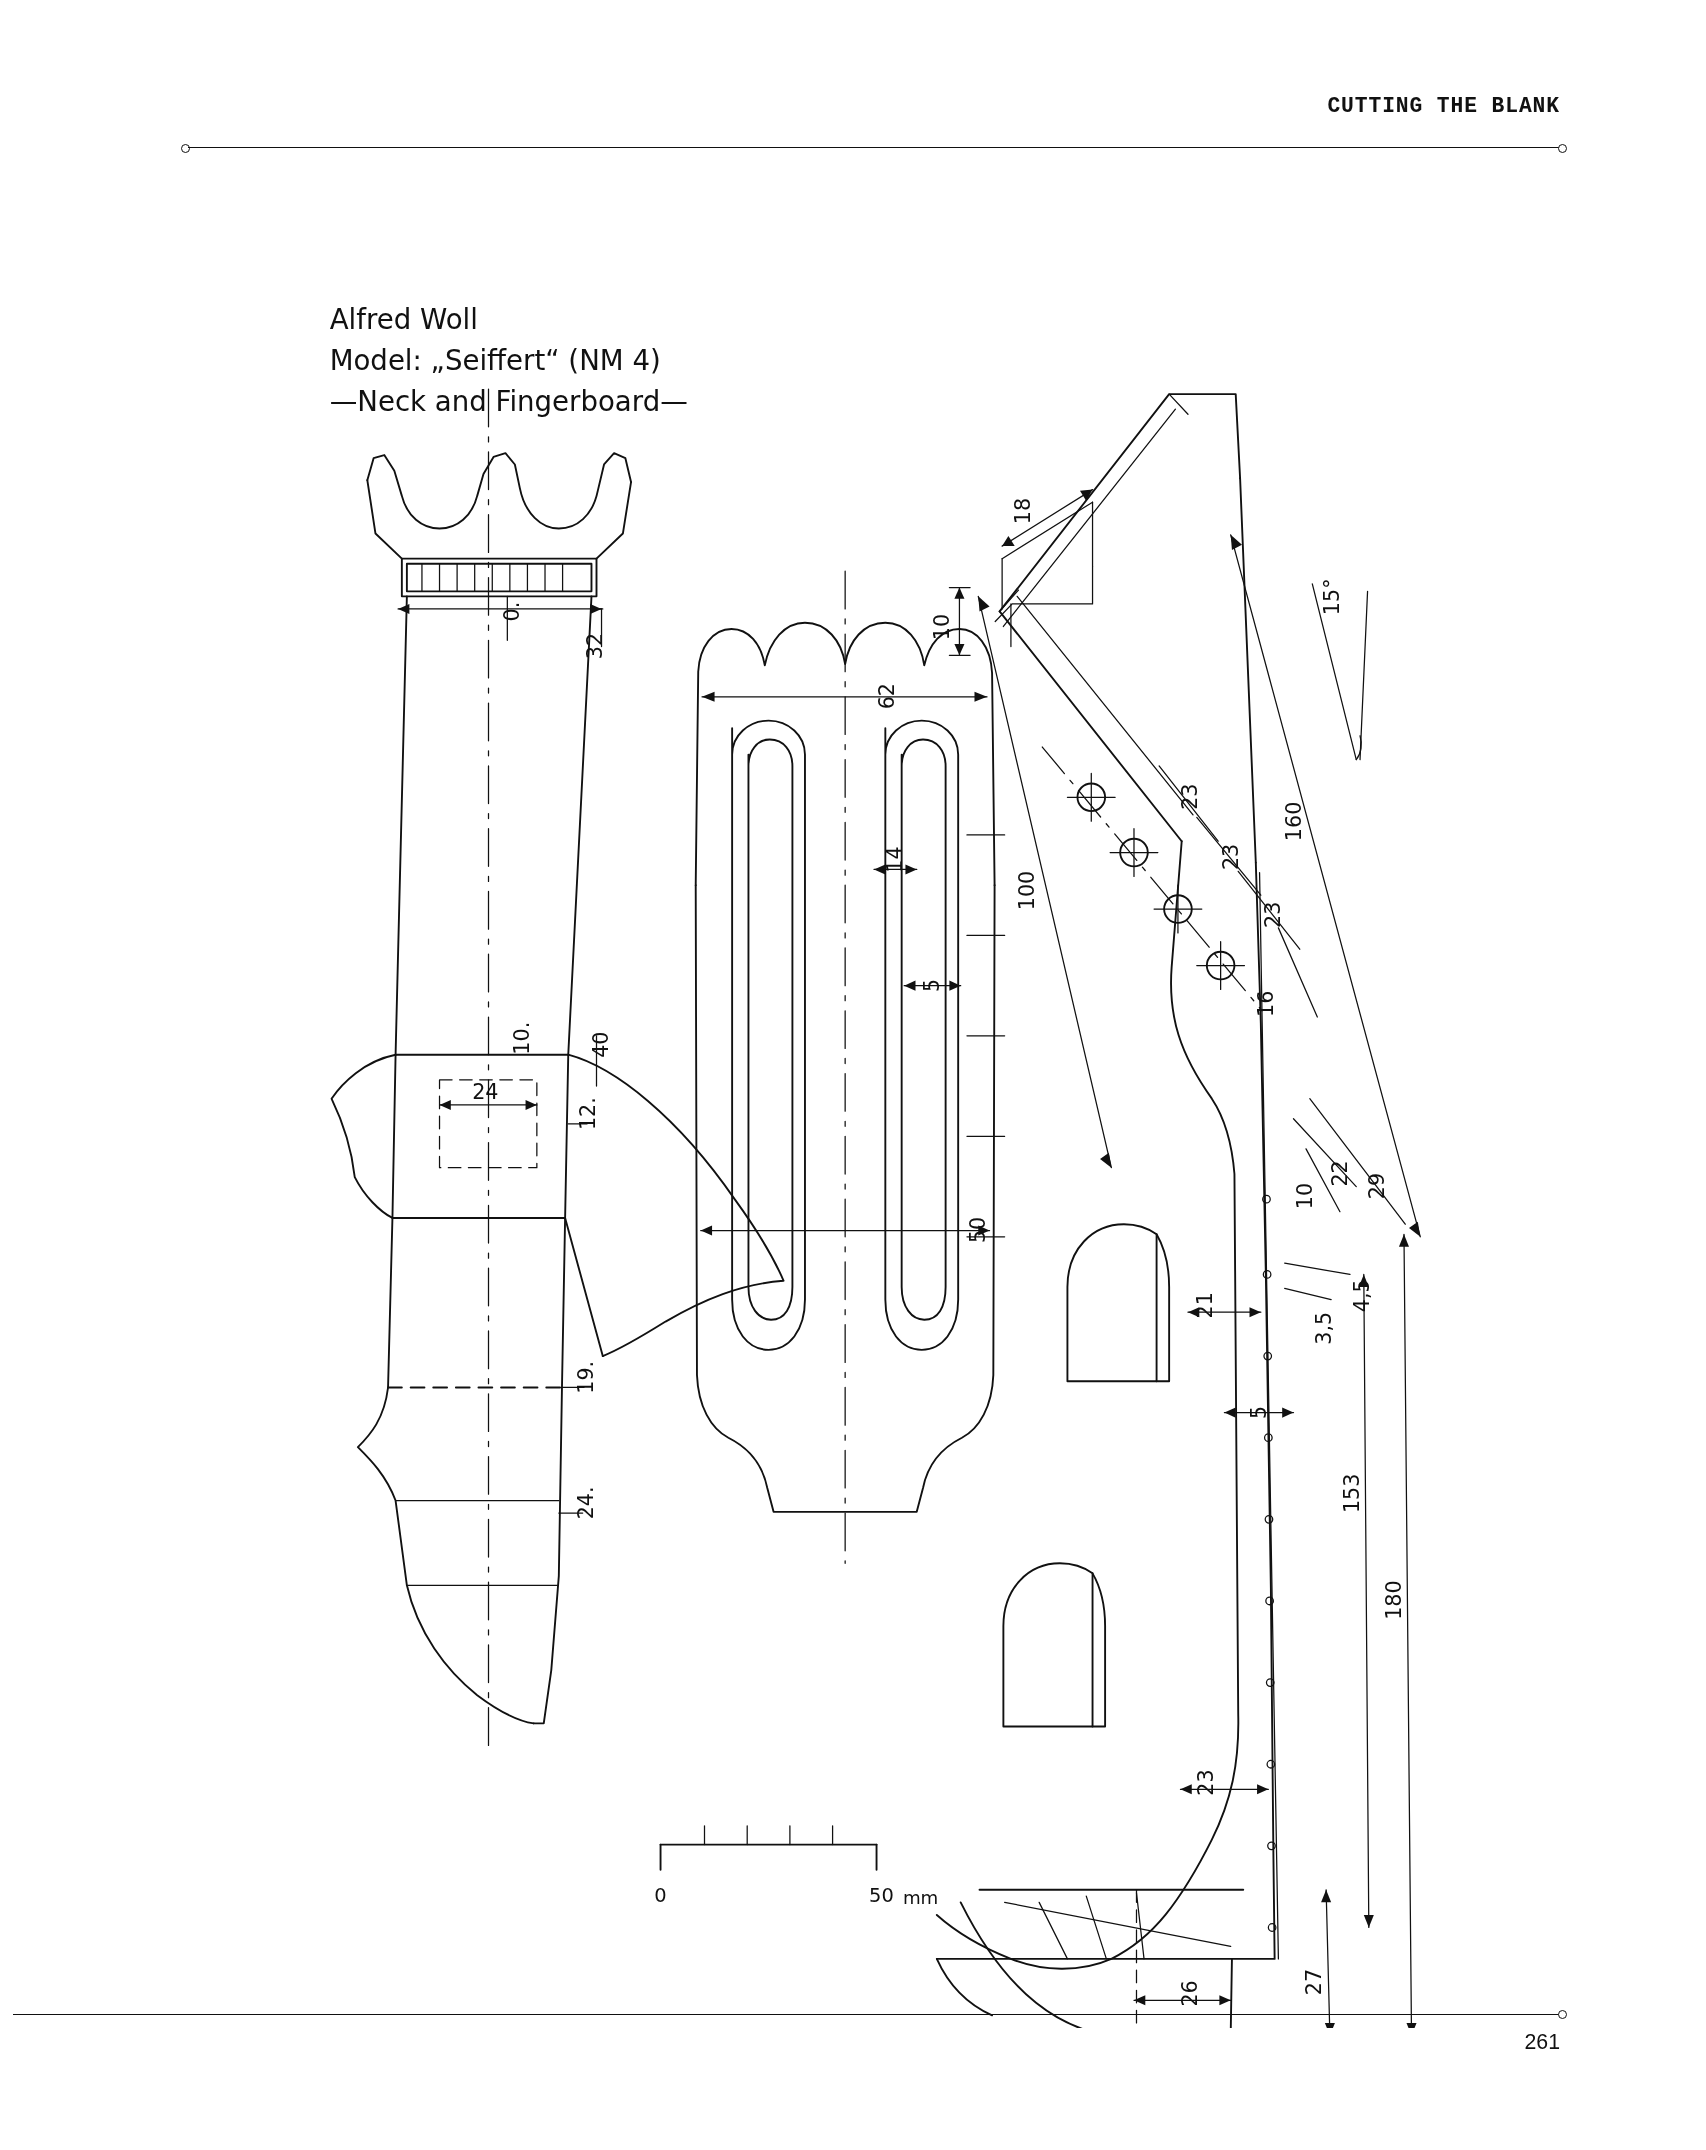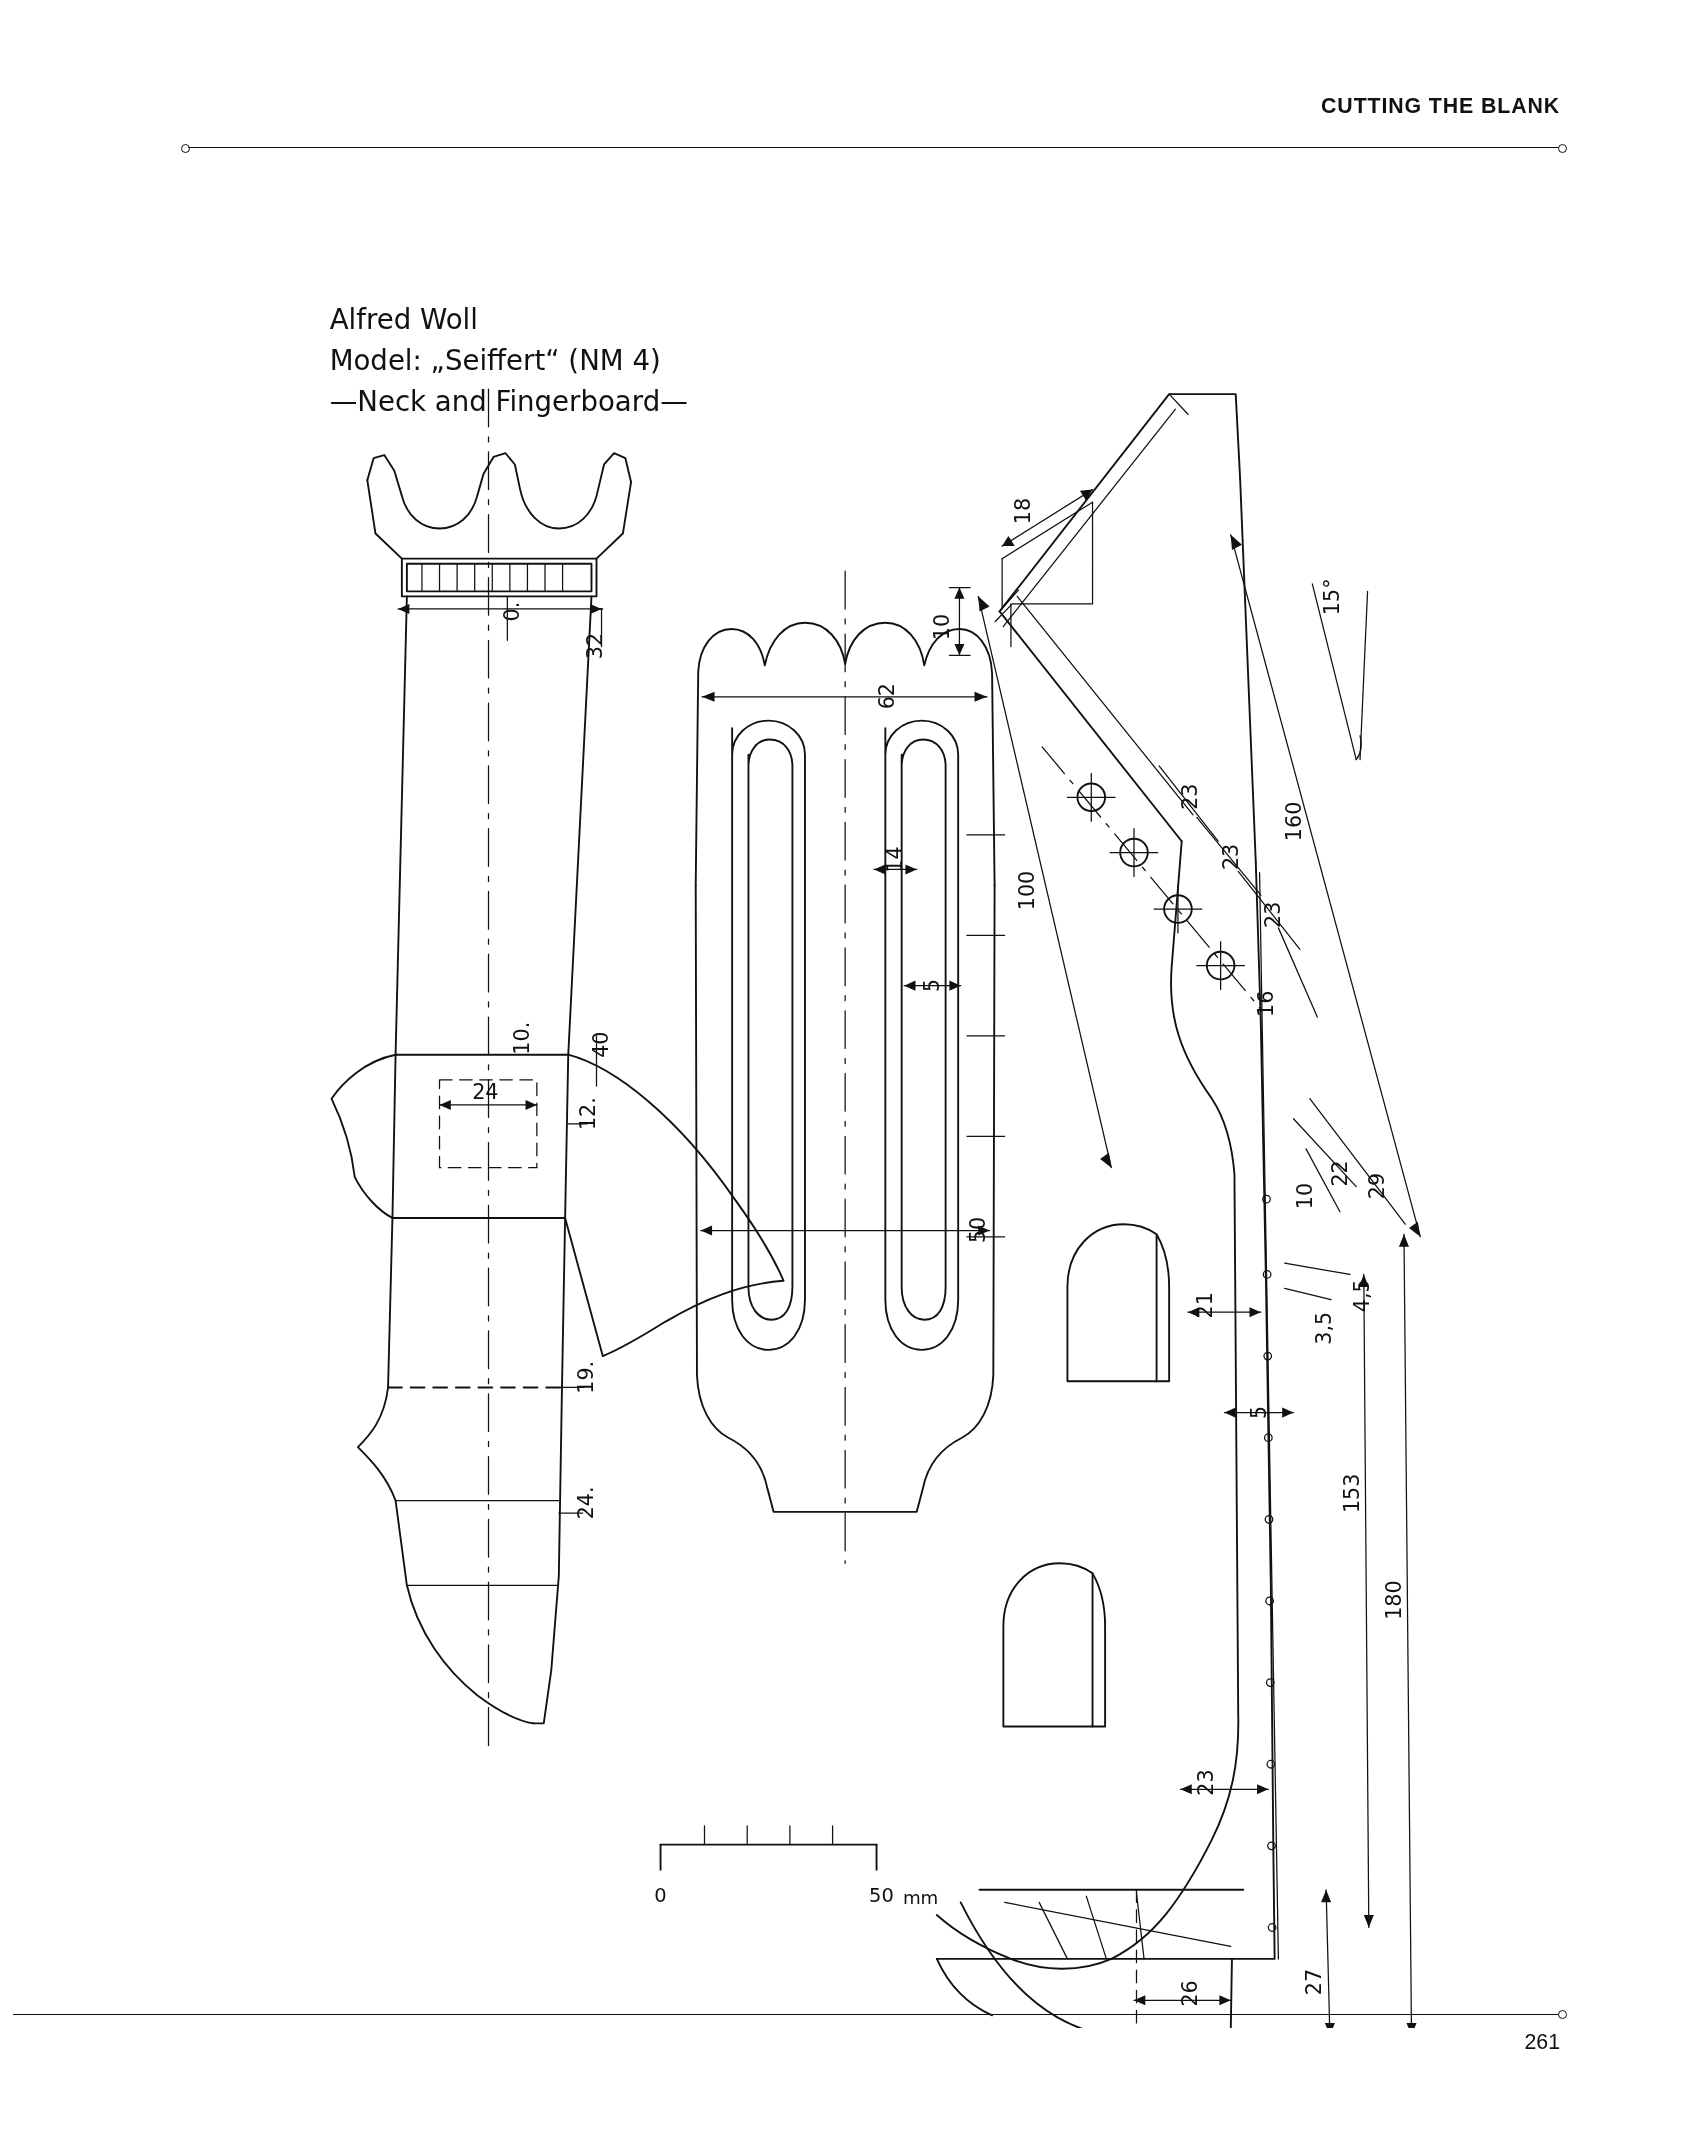--- a/index.html
+++ b/index.html
@@ -27,20 +27,21 @@
   .header-title {
     position: absolute;
     right: 146px;
     top: 0;
     font-size: 21.3px;
     letter-spacing: 0.9px;
     font-weight: 700;
     color: #111;
     text-align: right;
     white-space: nowrap;
+    font-family: Liberation Mono, monospace;
   }
   .header-rule {
     position: absolute;
     left: 188px;
     right: 146px;
     top: 53px;
     height: 1.3px;
     background: #111;
   }
   .header-dot-left {

